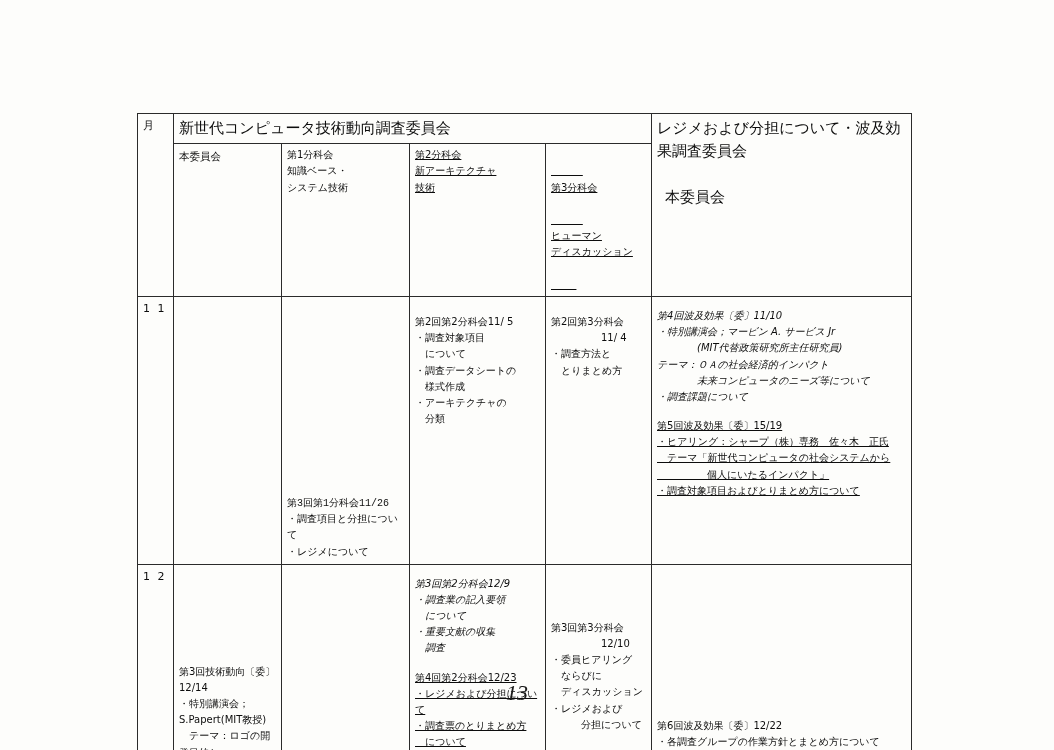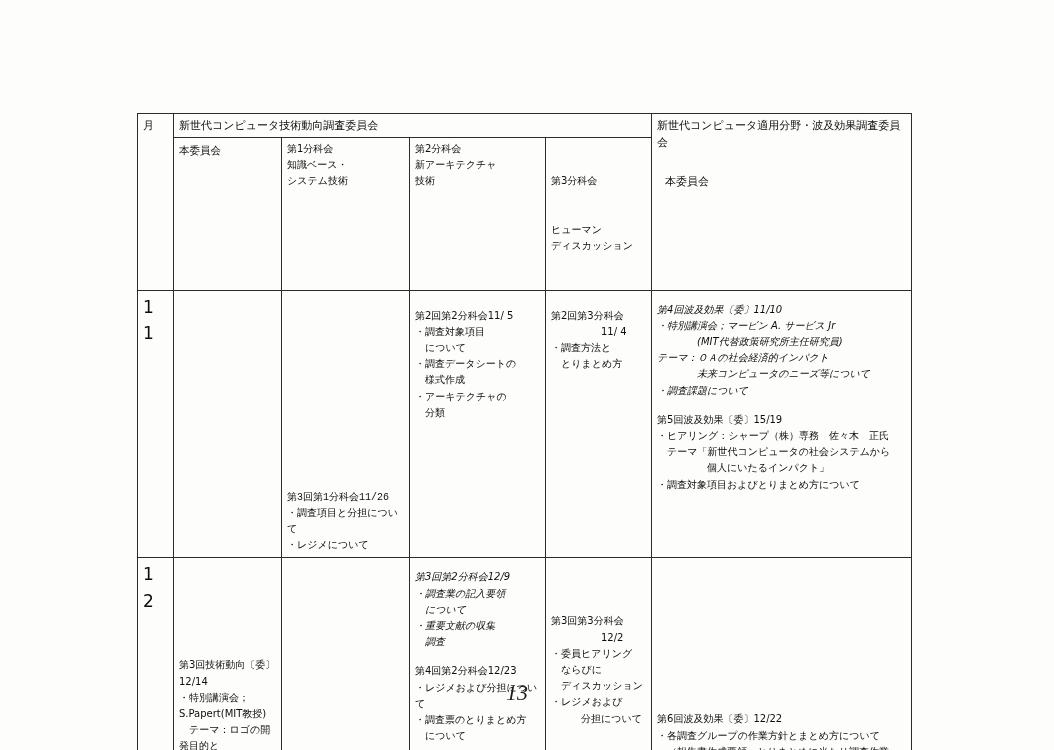--- a/index.html
+++ b/index.html
@@ -50,51 +50,52 @@
   
   col.c-month { width: 36px; }
   col.c-main  { width: 108px; }
   col.c-sub1  { width: 128px; }
   col.c-sub2  { width: 136px; }
   col.c-sub3  { width: 106px; }
   col.c-right { width: 260px; }
 
   .hdr-group {
     text-align: center;
-    font-size: 11px;
+    font-size: 15px;
     padding-top: 5px;
     padding-bottom: 5px;
   }
   .hdr-cell {
     font-size: 10.5px;
     line-height: 1.85;
     padding-top: 5px;
   }
   .hdr-month {
     text-align: center;
     vertical-align: middle;
     font-size: 11px;
     letter-spacing: 2px;
   }
 
   .month-cell {
     text-align: center;
     vertical-align: middle;
-    font-size: 17px;
+    font-size: 11px;
     letter-spacing: 2px;
     padding-top: 0;
   }
 
   .cell-block {
     white-space: pre-wrap;
     font-size: 10px;
     line-height: 1.62;
   }
   .cell-block + .cell-block {
     margin-top: 13px;
+    text-decoration: underline;
   }
   .pad-top-lg { margin-top: 52px; }
   .pad-top-md { margin-top: 14px; }
   .pad-top-xl { margin-top: 96px; }
   .pad-top-xxl { margin-top: 150px; }
   .pad-top-huge { margin-top: 196px; font-family: Liberation Mono, monospace; }
   .pad-top-mid { margin-top: 118px; }
   .pad-top-s { margin-top: 8px; font-style: italic; }
 
   .row-11 { height: 214px; }
@@ -123,21 +124,21 @@
       <col class="c-sub1">
       <col class="c-sub2">
       <col class="c-sub3">
       <col class="c-right">
     </colgroup>
     <thead>
       <tr>
         <th rowspan="2" class="hdr-month">月</th>
         <th colspan="4" class="hdr-group">新世代コンピュータ技術動向調査委員会</th>
         <th rowspan="2" class="hdr-group">
-          <div>新世代コンピュータ適用分野・波及効果調査委員会</div>
+          <div>レジメおよび分担について・波及効果調査委員会</div>
           <div style="margin-top:22px; text-align:left; padding-left:8px;">本委員会</div>
         </th>
       </tr>
       <tr>
         <th class="hdr-cell">本委員会</th>
         <th class="hdr-cell cell-block">第1分科会
 知識ベース・
 システム技術</th>
         <th class="hdr-cell cell-block">第2分科会
 新アーキテクチャ
@@ -204,21 +205,21 @@
 　について
 ・重要文献の収集
 　調査</div>
           <div class="cell-block pad-top-mid">第4回第2分科会12/23
 ・レジメおよび分担について
 ・調査票のとりまとめ方
 　について</div>
         </td>
         <td>
           <div class="cell-block pad-top-lg">第3回第3分科会
-　　　　　12/2
+　　　　　12/10
 ・委員ヒアリング
 　ならびに
 　ディスカッション
 ・レジメおよび
 　　　分担について</div>
         </td>
         <td>
           <div class="cell-block pad-top-xxl">第6回波及効果〔委〕12/22
 ・各調査グループの作業方針とまとめ方について
 　（報告書作成要領・とりまとめに当たり調査作業

